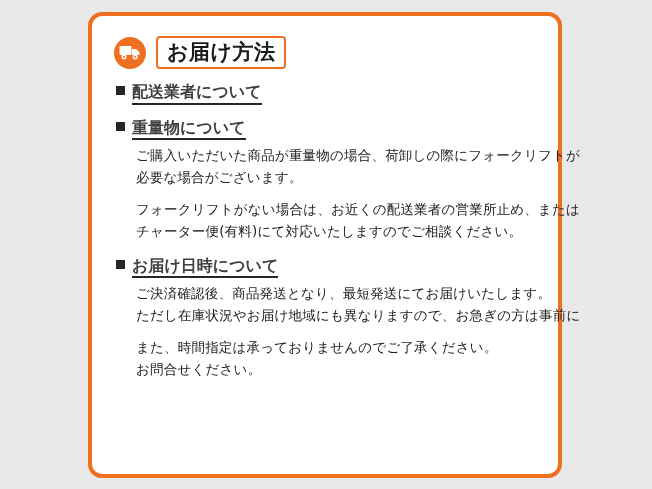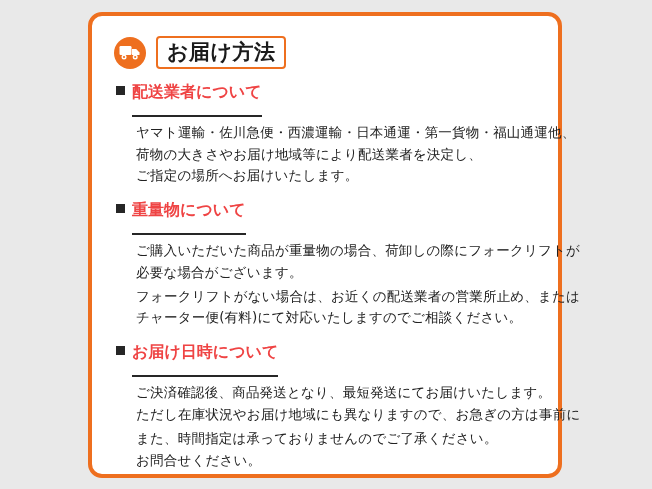--- a/index.html
+++ b/index.html
@@ -90,38 +90,38 @@
     width: 9px;
     height: 9px;
     background: #262626;
     flex: 0 0 auto;
     position: relative;
     top: -2px;
   }
   .section-title {
     font-size: 16px;
     font-weight: bold;
-    color: #ef4444;
+    color: #404040;
     border-bottom: 2px solid #262626;
-    padding-bottom: 14px;
+    padding-bottom: 2px;
     line-height: 1.1;
     white-space: nowrap;
   }
   .body-lines {
     margin: 4px 0 0 24px;
   }
   .body-line {
     font-size: 13.5px;
     color: #222222;
     line-height: 1.62;
     letter-spacing: 0.2px;
     white-space: nowrap;
   }
   .gap-block {
-    margin-top: 2px;
+    margin-top: 10px;
   }
 </style>
 </head>
 <body>
 
 <div class="page">
   <div class="card">
     <div class="card-inner">
 
       <div class="title-row">
@@ -137,25 +137,20 @@
         </span>
         <span class="title-box">
           <span class="title-text">お届け方法</span>
         </span>
       </div>
 
       <div class="section">
         <div class="section-head">
           <span class="sq"></span>
           <span class="section-title">配送業者について</span>
-        </div>
-        <div class="body-lines">
-          <div class="body-line">ヤマト運輸・佐川急便・西濃運輸・日本通運・第一貨物・福山通運他、</div>
-          <div class="body-line">荷物の大きさやお届け地域等により配送業者を決定し、</div>
-          <div class="body-line">ご指定の場所へお届けいたします。</div>
         </div>
       </div>
 
       <div class="section">
         <div class="section-head">
           <span class="sq"></span>
           <span class="section-title">重量物について</span>
         </div>
         <div class="body-lines">
           <div class="body-line">ご購入いただいた商品が重量物の場合、荷卸しの際にフォークリフトが</div>

